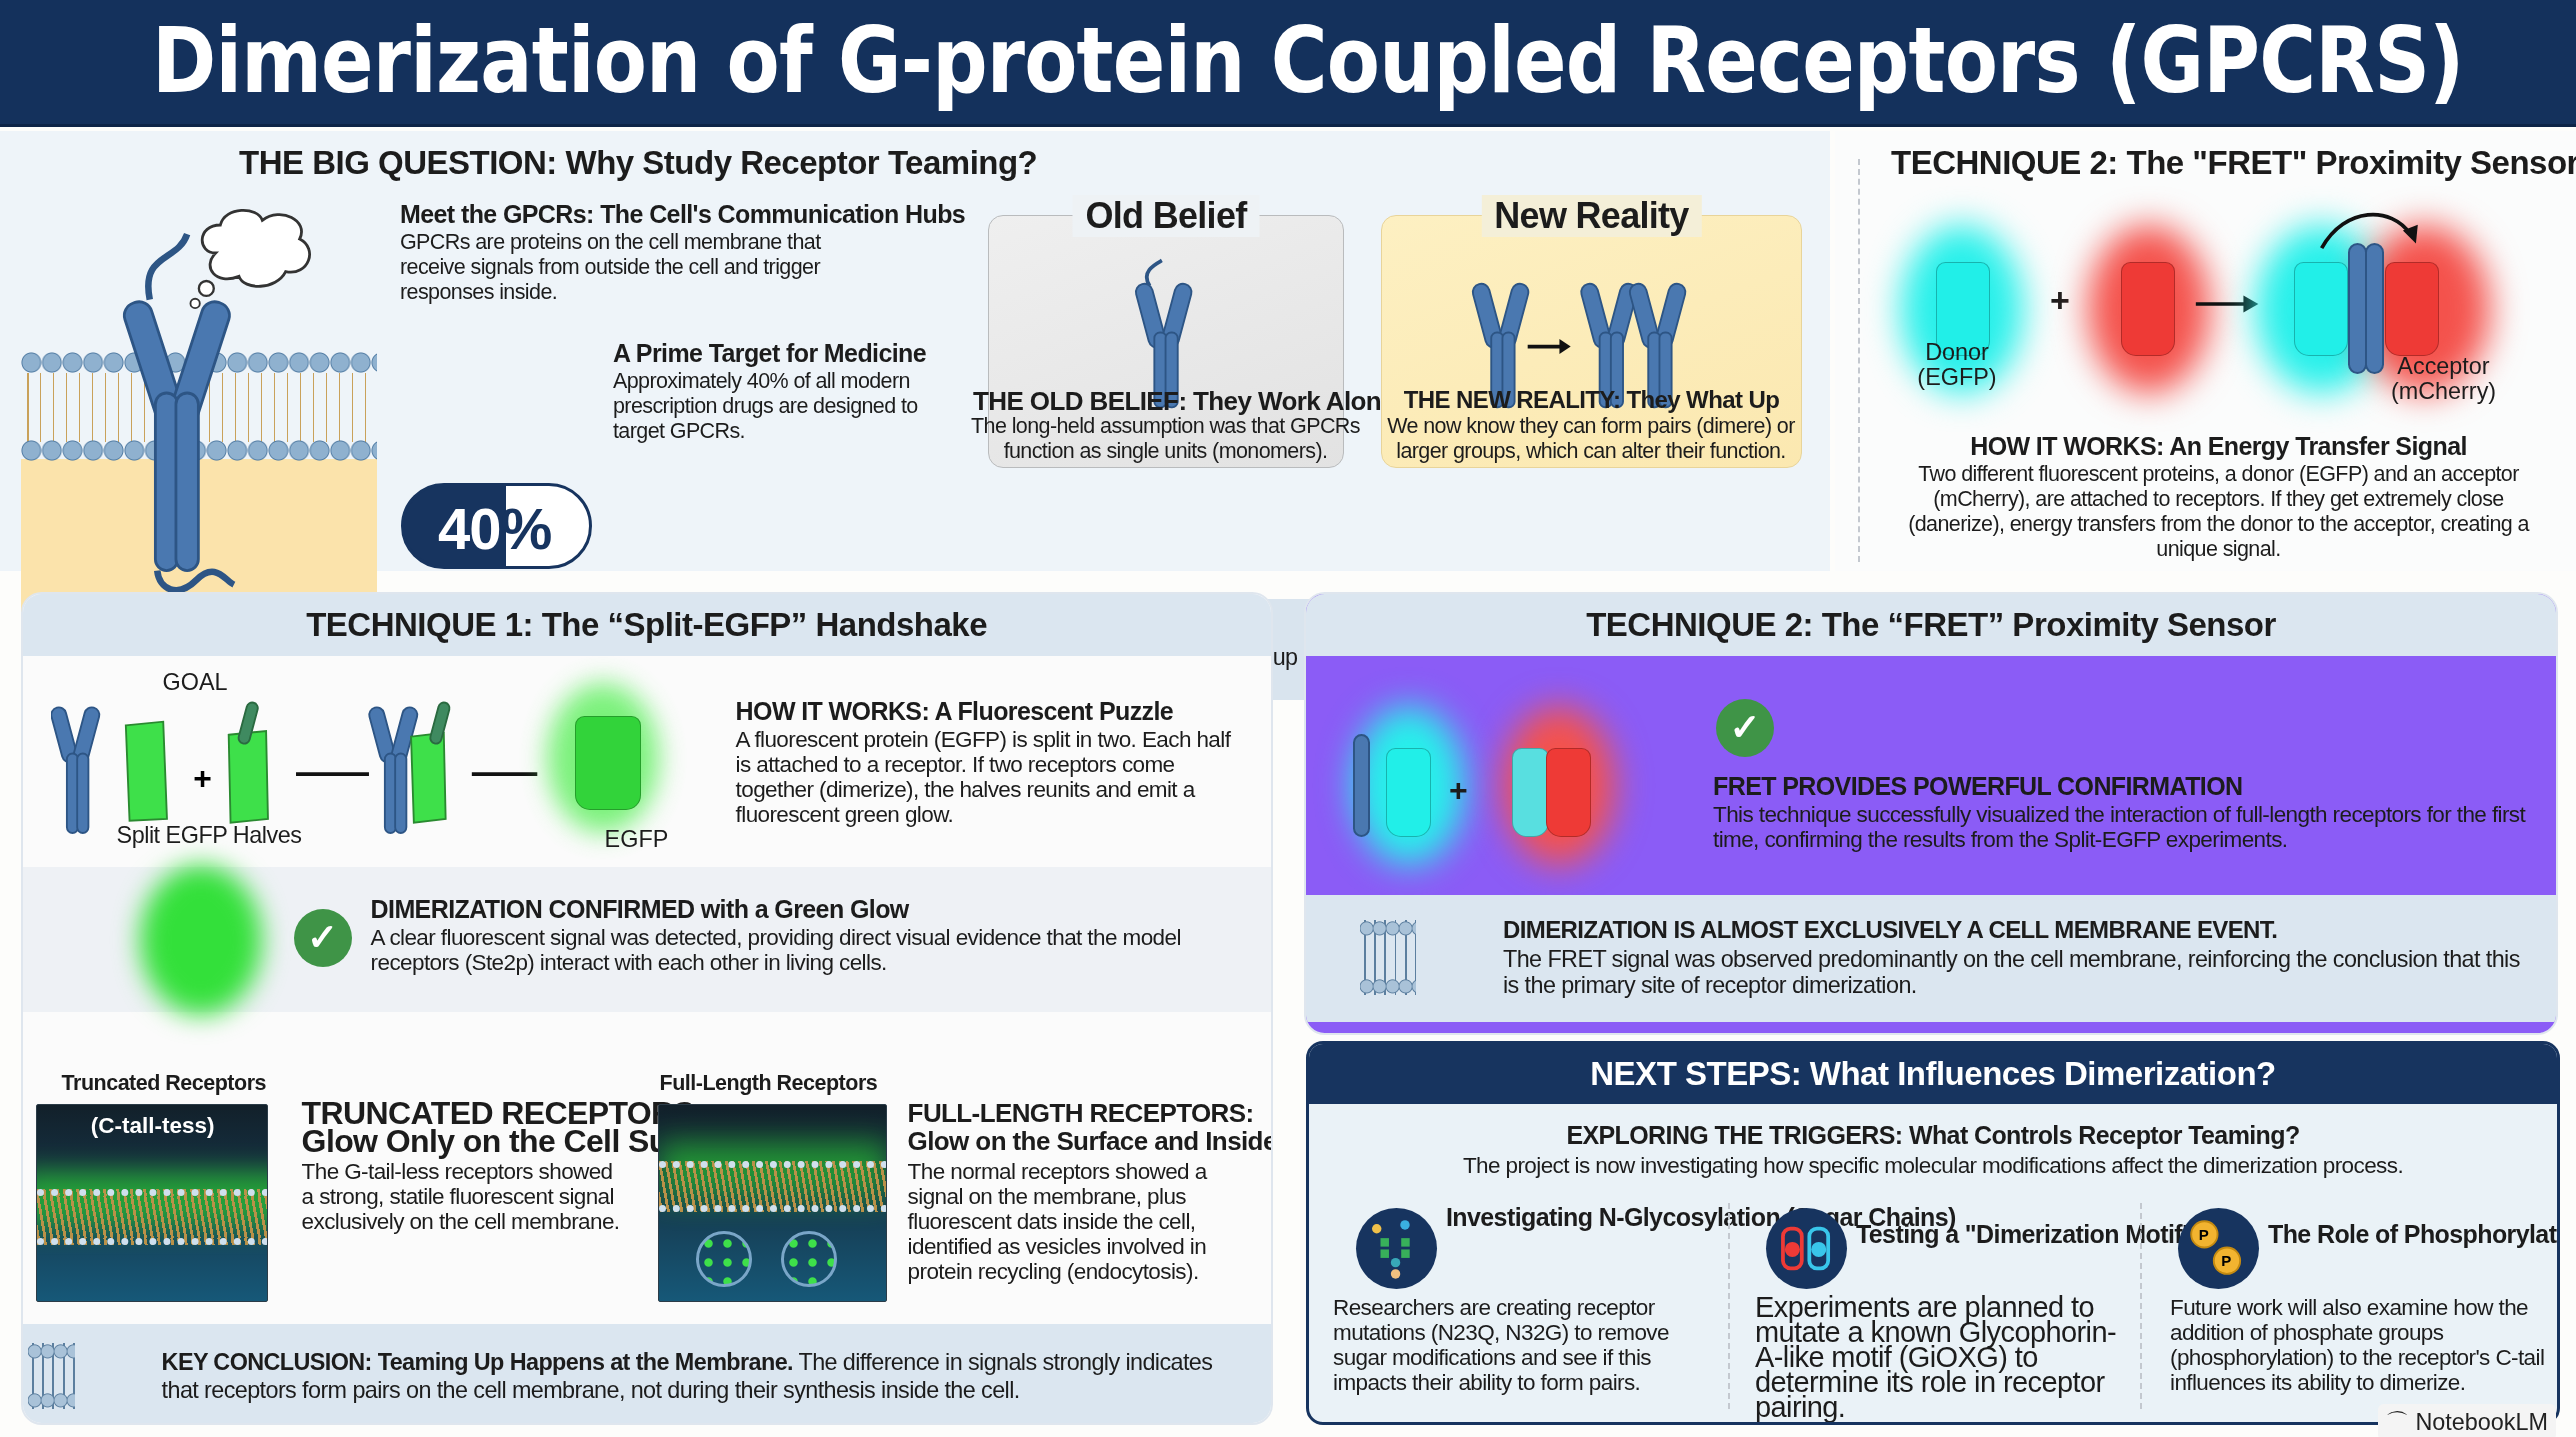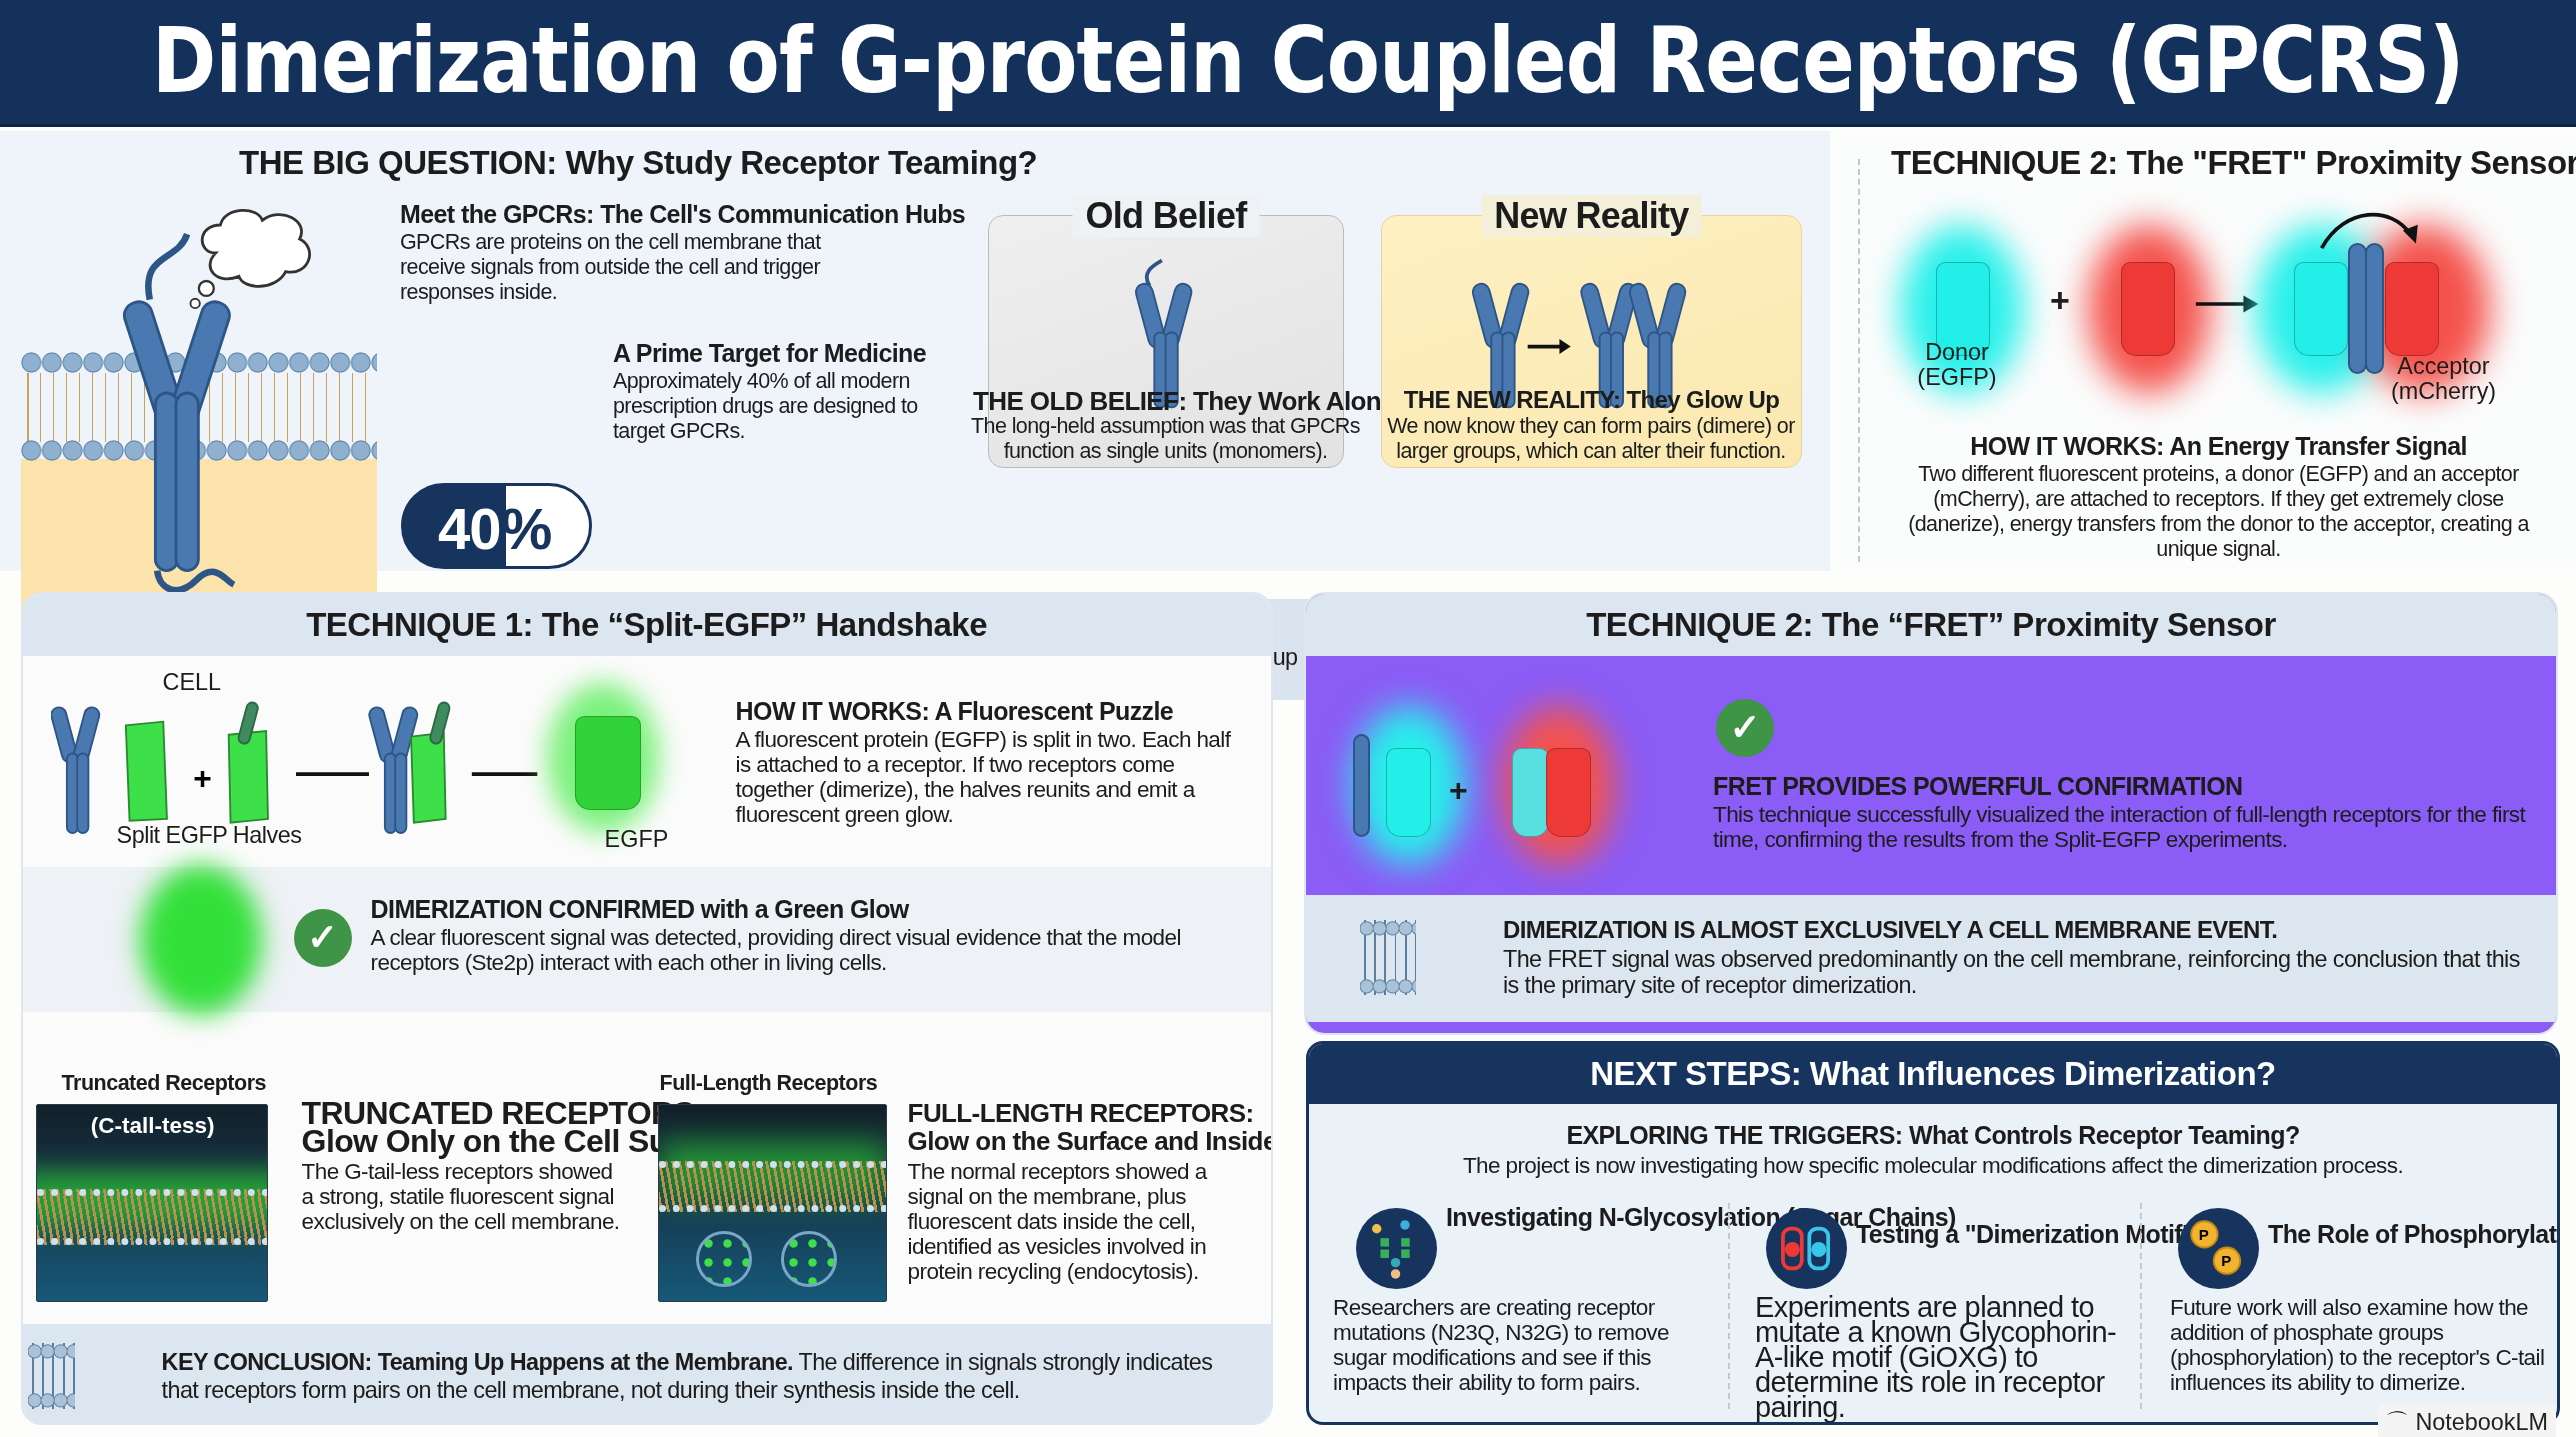--- a/index.html
+++ b/index.html
@@ -109,21 +109,21 @@
           <rect x="155" y="85" width="13" height="80" rx="6"></rect>
         <rect x="182" y="32" width="18" height="70" rx="9" transform="rotate(-15 191 67)"></rect>
         <rect x="210" y="32" width="18" height="70" rx="9" transform="rotate(15 219 67)"></rect>
         <rect x="195" y="85" width="13" height="80" rx="6"></rect>
           <rect x="207" y="85" width="13" height="80" rx="6"></rect>
       </g>
       <path d="M66 100 L108 100" stroke="#111" stroke-width="4"></path>
         <path d="M100 92 L112 100 L100 108Z" fill="#111"></path>
     </svg>
   </div>
-  <div class="abs h-sub center" style="left:1381px;top:255px;width:421px;font-size:24px">THE NEW REALITY: They Glow Up</div>
+  <div class="abs h-sub center" style="left:1381px;top:255px;width:421px;font-size:24px">THE NEW REALITY: They What Up</div>
   <div class="abs body center" style="left:1371px;top:283px;width:440px">We now know they can form pairs (dimere) or larger groups, which can alter their function.</div>
 
   <div class="abs goalbar"></div>
   <div class="roundicon" style="left:401px;top:485px;width:73px;height:73px">
     <svg width="67" height="67" viewBox="0 0 72 72">
         <g fill="#fff">
           <rect x="30" y="12" width="10" height="28" rx="3" transform="rotate(-20 35 26)"></rect>
           <rect x="20" y="52" width="32" height="6" rx="2"></rect>
           <path d="M42 40 C52 44 50 52 44 52" stroke="#fff" stroke-width="5" fill="none"></path>
           <rect x="22" y="40" width="16" height="5"></rect>
@@ -158,21 +158,21 @@
     </svg>
   <div class="abs center" style="left:66px;top:209px;width:112px;font-size:23.4px;line-height:25px"><span>Donor</span><br><span>(EGFP)</span></div>
   <div class="abs center" style="left:543px;top:223px;width:131px;font-size:23.4px;line-height:25px"><span>Acceptor</span><br><span>(mCherry)</span></div>
   <div class="abs h-sub center" style="left:37px;top:301px;width:693px">HOW IT WORKS: An Energy Transfer Signal</div>
   <div class="abs body center" style="left:56px;top:331px;width:655px">Two different fluorescent proteins, a donor (EGFP) and an acceptor (mCherry), are attached to receptors. If they get extremely close (danerize), energy transfers from the donor to the acceptor, creating a unique signal.</div>
 </div>
 
 <div class="card" style="left:20.6px;top:592px;width:1252px;height:833px;background:#fbfbfb">
   <div class="card-h h-sec">TECHNIQUE 1: The “Split-EGFP” Handshake</div>
 
-  <div class="abs" style="left:140px;top:75px;font-size:23.4px">CELL</div>
+  <div class="abs" style="left:140px;top:75px;font-size:23.4px">GOAL</div>
   <svg class="abs" style="left:28px;top:94px" width="505" height="159" viewBox="0 0 540 170">
     <g fill="#4a78b0" stroke="#2d5585" stroke-width="2">
       <rect x="6" y="20" width="16" height="60" rx="8" transform="rotate(-15 14 50)"></rect>
         <rect x="30" y="20" width="16" height="60" rx="8" transform="rotate(15 38 50)"></rect>
       <rect x="17" y="70" width="12" height="85" rx="6"></rect>
         <rect x="28" y="70" width="12" height="85" rx="6"></rect>
       <rect x="346" y="20" width="16" height="60" rx="8" transform="rotate(-15 354 50)"></rect>
         <rect x="370" y="20" width="16" height="60" rx="8" transform="rotate(15 378 50)"></rect>
       <rect x="357" y="70" width="12" height="85" rx="6"></rect>
         <rect x="368" y="70" width="12" height="85" rx="6"></rect>

